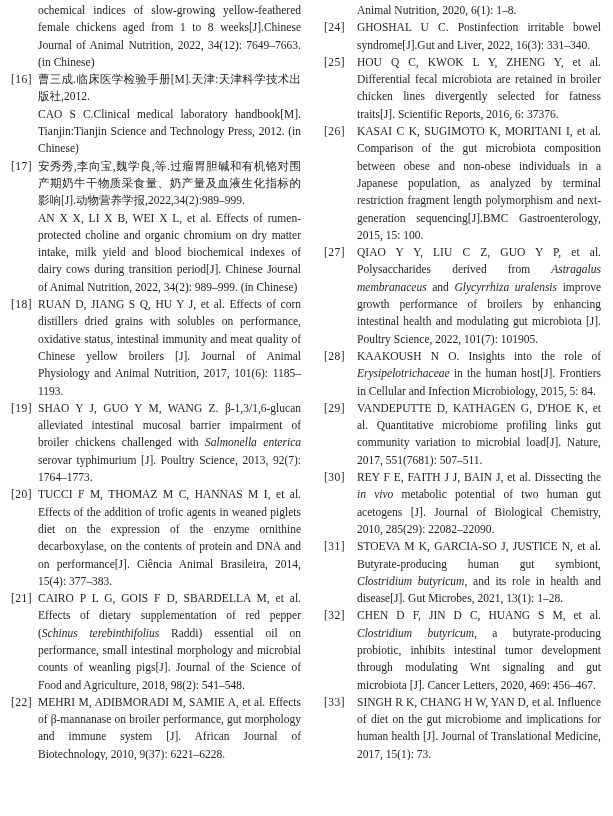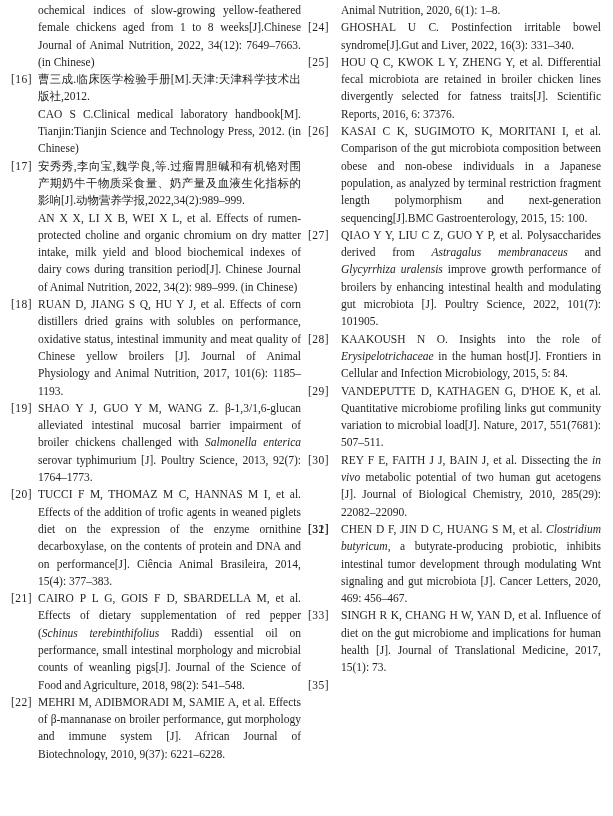--- a/index.html
+++ b/index.html
@@ -22,21 +22,21 @@
     height: 812px;
     overflow: hidden;
     font-size: 11.5px;
     line-height: 17.3px;
     text-align: justify;
   }
   .col-left  { left: 11px;  width: 290px; }
   .col-right { left: 308px; width: 293px; }
   .ref { position: relative; }
   .col-left  .ref { padding-left: 27px; }
-  .col-right .ref { padding-left: 33px; }
+  .col-right .ref { padding-left: 33px; margin-left: 16px; }
   .ref-num {
     position: absolute;
     left: 0;
     top: 0;
     letter-spacing: 0.5px;
     white-space: nowrap;
   }
   .ref-part { text-align: justify; }
   .ref-part i { }
 </style>
@@ -110,20 +110,21 @@
       <div class="ref">
         <span class="ref-num">[29]</span>
         <div class="ref-part">VANDEPUTTE D, KATHAGEN G, D'HOE K, et al. Quantitative microbiome profiling links gut community variation to microbial load[J]. Nature, 2017, 551(7681): 507–511.</div>
       </div>
       <div class="ref">
         <span class="ref-num">[30]</span>
         <div class="ref-part">REY F E, FAITH J J, BAIN J, et al. Dissecting the <i>in vivo</i> metabolic potential of two human gut acetogens [J]. Journal of Biological Chemistry, 2010, 285(29): 22082–22090.</div>
       </div>
       <div class="ref">
         <span class="ref-num">[31]</span>
+        <div class="ref-part">STOEVA M K, GARCIA-SO J, JUSTICE N, et al. Butyrate-producing human gut symbiont, <i>Clostridium butyricum</i>, and its role in health and disease[J]. Gut Microbes, 2021, 13(1): 1–28.</div>
       </div>
       <div class="ref">
         <span class="ref-num">[32]</span>
         <div class="ref-part">CHEN D F, JIN D C, HUANG S M, et al. <i>Clostridium butyricum</i>, a butyrate-producing probiotic, inhibits intestinal tumor development through modulating Wnt signaling and gut microbiota [J]. Cancer Letters, 2020, 469: 456–467.</div>
       </div>
       <div class="ref">
         <span class="ref-num">[33]</span>
         <div class="ref-part">SINGH R K, CHANG H W, YAN D, et al. Influence of diet on the gut microbiome and implications for human health [J]. Journal of Translational Medicine, 2017, 15(1): 73.</div>
       </div>
       <div class="ref">

